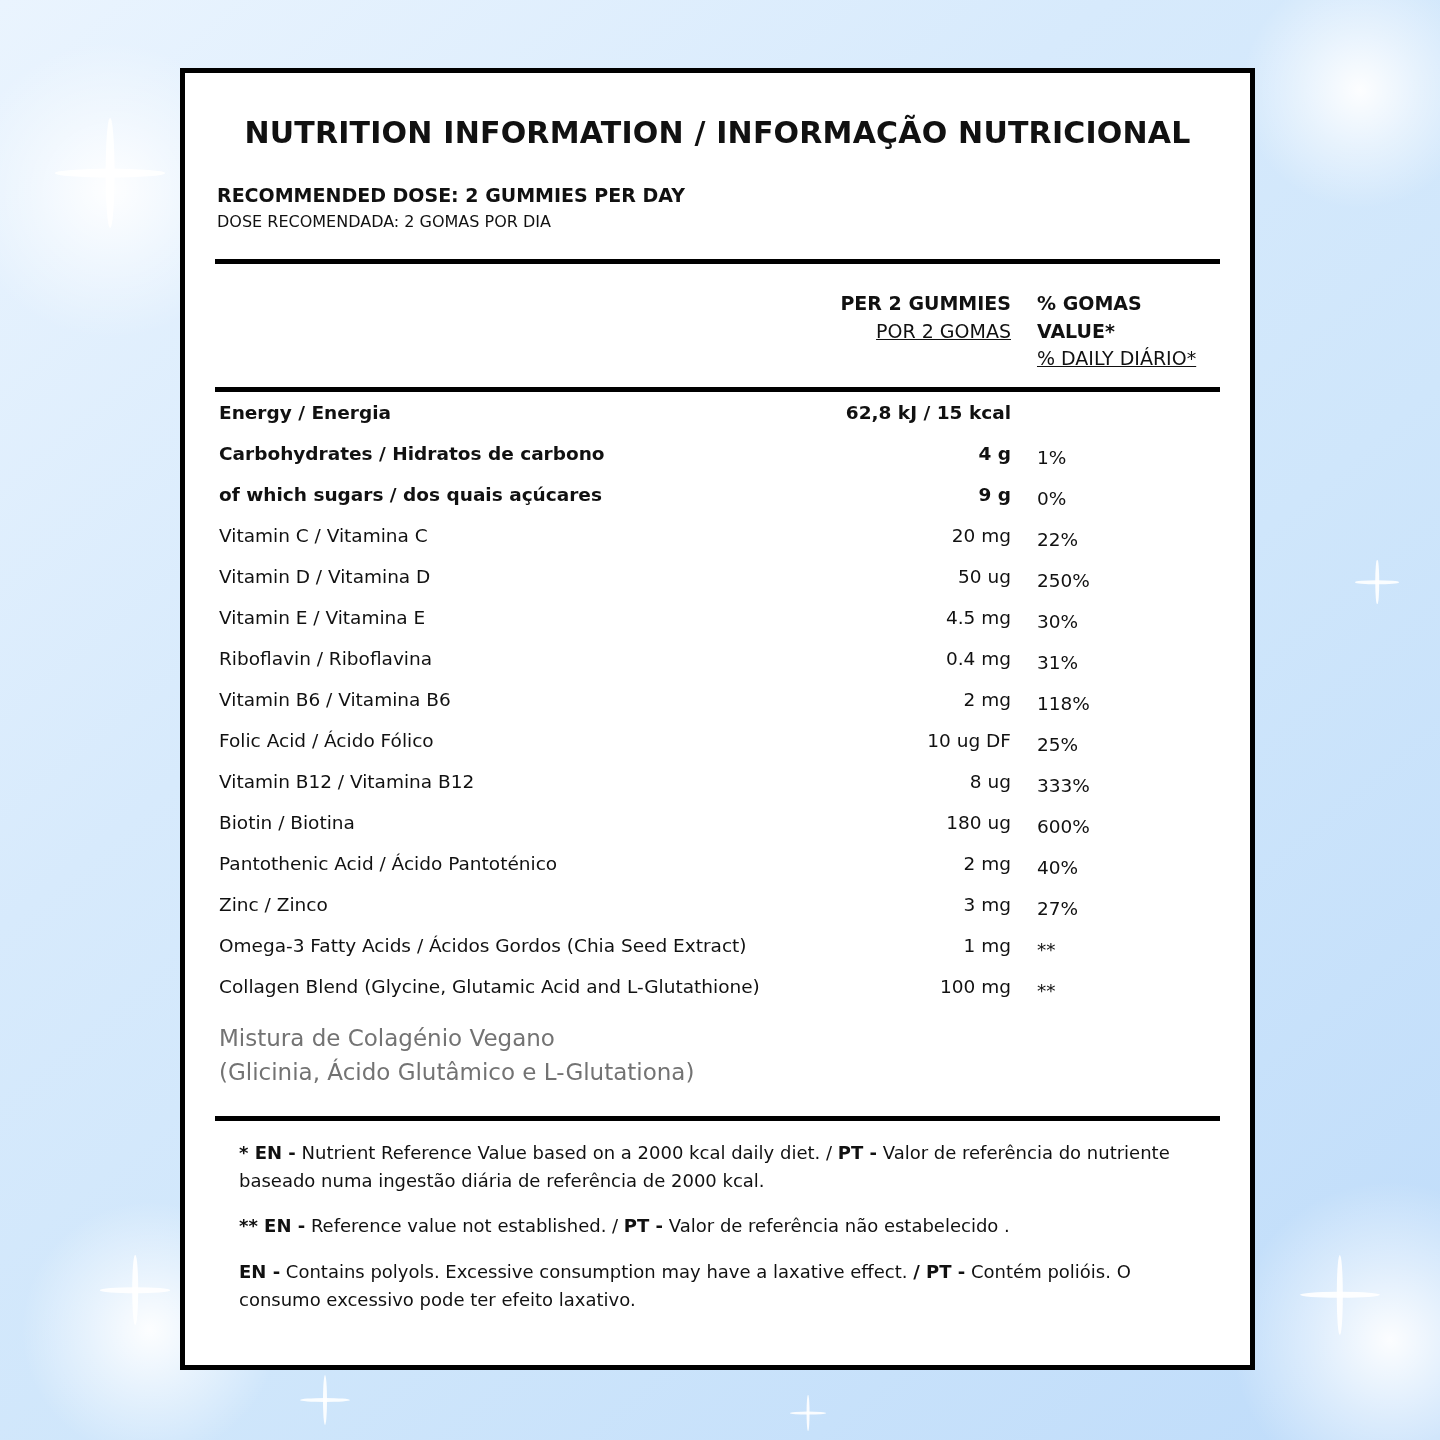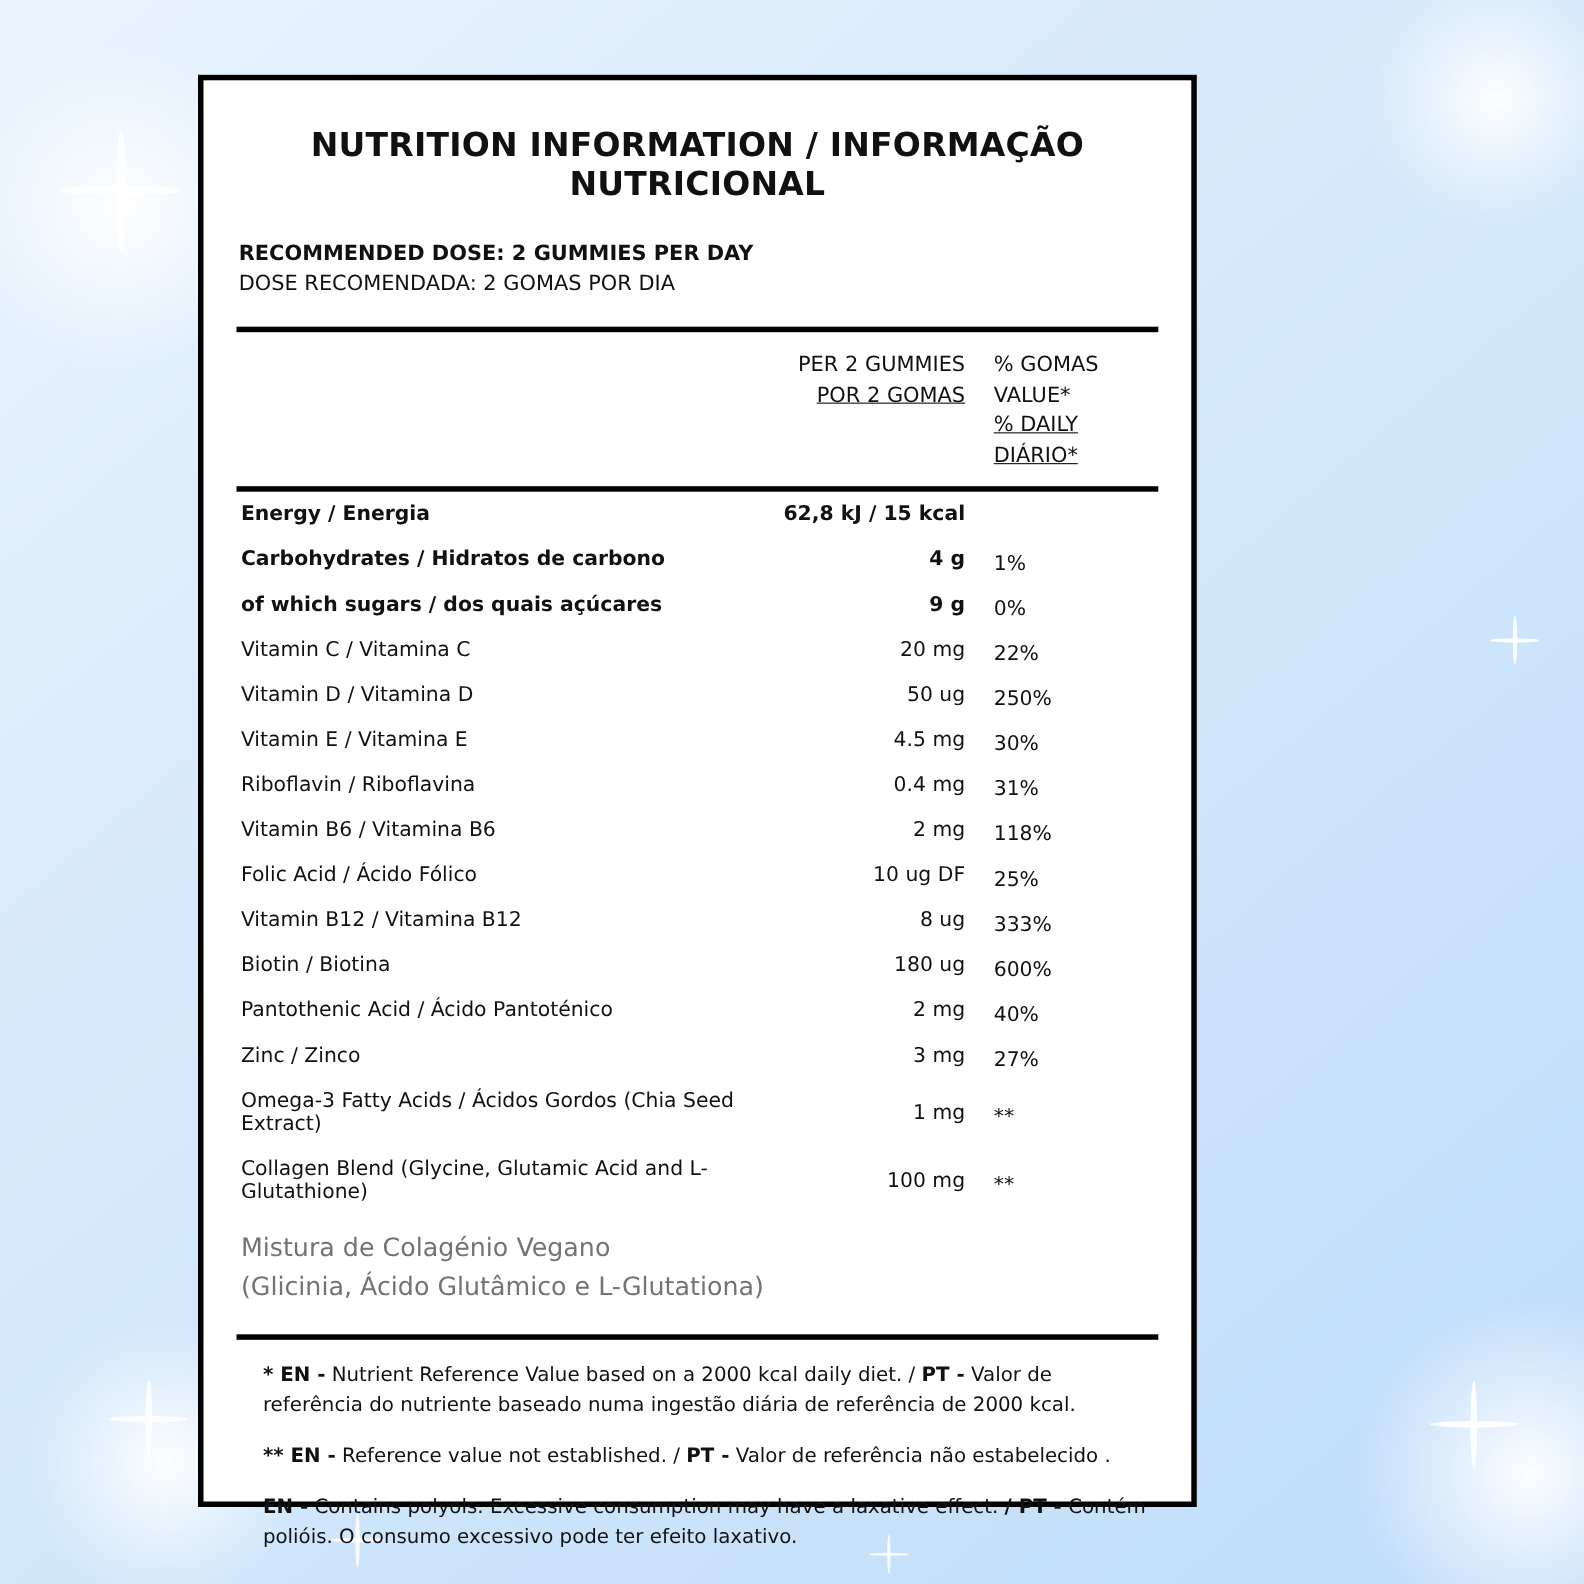--- a/index.html
+++ b/index.html
@@ -36,21 +36,21 @@
     transform: translate(-50%,-50%);
   }
   .star::before { width: 100%; height: 8%; }
   .star::after  { width: 8%; height: 100%; }
 
   
   .panel {
     position: absolute;
     left: 180px;
     top: 68px;
-    width: 908px;
+    width: 1075px;
     height: 1302px;
     background: #ffffff;
     border: 5px solid #000000;
     box-sizing: border-box;
     padding: 34px 30px 20px 30px;
   }
 
   .title {
     font-size: 30px;
     font-weight: bold;
@@ -60,21 +60,21 @@
     margin: 8px 0 34px 0;
   }
 
   .dose-en {
     font-size: 19px;
     font-weight: bold;
     color: #111;
     margin-left: 2px;
   }
   .dose-pt {
-    font-size: 19px;
+    font-size: 16px;
     color: #111;
     margin-top: 6px;
     margin-left: 2px;
   }
 
   .rule-thick {
     border-top: 5px solid #000;
     margin: 28px 0 0 0;
   }
   .rule-thick-2 {
@@ -93,21 +93,21 @@
 
   .head-cell {
     padding: 16px 0 14px 0;
     vertical-align: top;
     font-size: 19px;
     line-height: 1.45;
     color: #111;
   }
   .head-cell.amt { text-align: right; padding-right: 8px; }
   .head-cell.dv  { text-align: left; padding-left: 18px; }
-  .head-en { font-weight: normal; display: block; }
+  .head-en { font-weight: bold; display: block; margin-top: 10px; }
   .head-pt { font-weight: normal; display: block; text-decoration: underline; }
 
   td.name {
     font-size: 18.5px;
     color: #111;
     padding: 10px 0 10px 4px;
     vertical-align: middle;
   }
   td.name.b { font-weight: bold; }
   td.amt {

